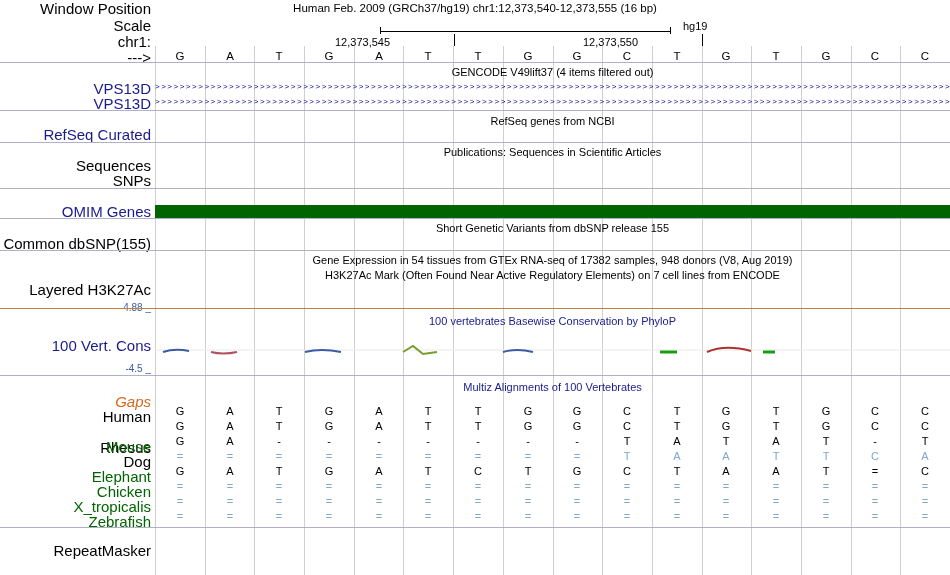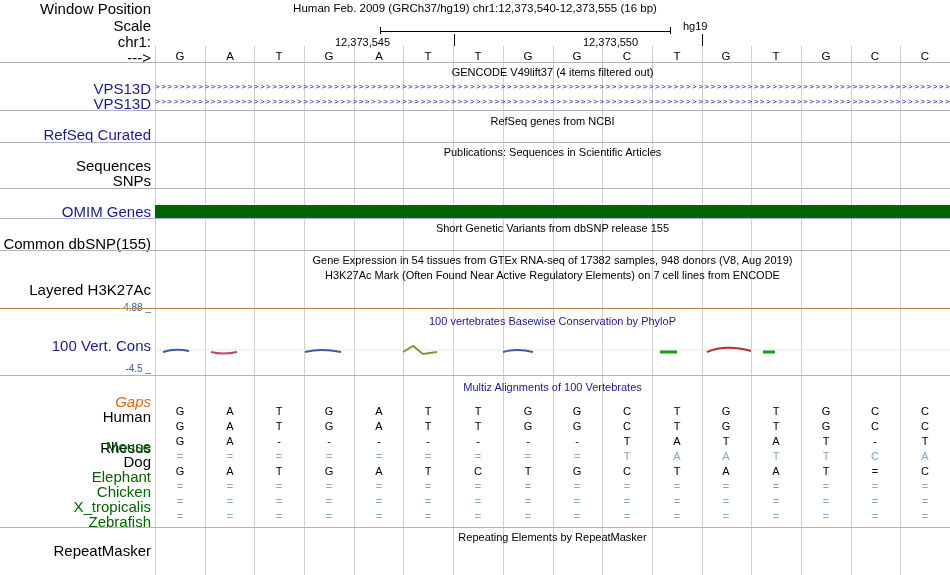--- a/index.html
+++ b/index.html
@@ -241,21 +241,20 @@
 
     <div class="centered" style="top:222px;">Short Genetic Variants from dbSNP release 155</div>
 
     <div class="centered" style="top:254px;">Gene Expression in 54 tissues from GTEx RNA-seq of 17382 samples, 948 donors (V8, Aug 2019)</div>
     <div class="centered" style="top:269px;">H3K27Ac Mark (Often Found Near Active Regulatory Elements) on 7 cell lines from ENCODE</div>
 
     <div class="centered blue-txt" style="top:315px;">100 vertebrates Basewise Conservation by PhyloP</div>
 
     <div class="centered blue-txt" style="top:381px;">Multiz Alignments of 100 Vertebrates</div>
 
-    <div class="centered" style="top:531px;">Repeating Elements by RepeatMasker</div>
 
     <svg class="phylo-wrap" style="left:0; top:330px; width:795px; height:40px;" width="795" height="40">
       <line x1="0" y1="20" x2="795" y2="20" stroke="#e8e8e8" stroke-width="1"></line>
       <path d="M8 22 Q 20 18 34 21" stroke="#3b5ba5" stroke-width="2" fill="none"></path>
       <path d="M56 22 Q 68 25 82 22" stroke="#b05060" stroke-width="2" fill="none"></path>
       <path d="M150 22 Q 166 18 186 22" stroke="#3b5ba5" stroke-width="2" fill="none"></path>
       <path d="M248 22 L 258 16 L 268 24 L 282 22" stroke="#7a9b2e" stroke-width="2" fill="none"></path>
       <path d="M348 22 Q 362 18 378 22" stroke="#3b5ba5" stroke-width="2" fill="none"></path>
       <line x1="505" y1="22" x2="522" y2="22" stroke="#14a014" stroke-width="3"></line>
       <path d="M552 22 Q 570 14 596 21" stroke="#b03030" stroke-width="2" fill="none"></path>

